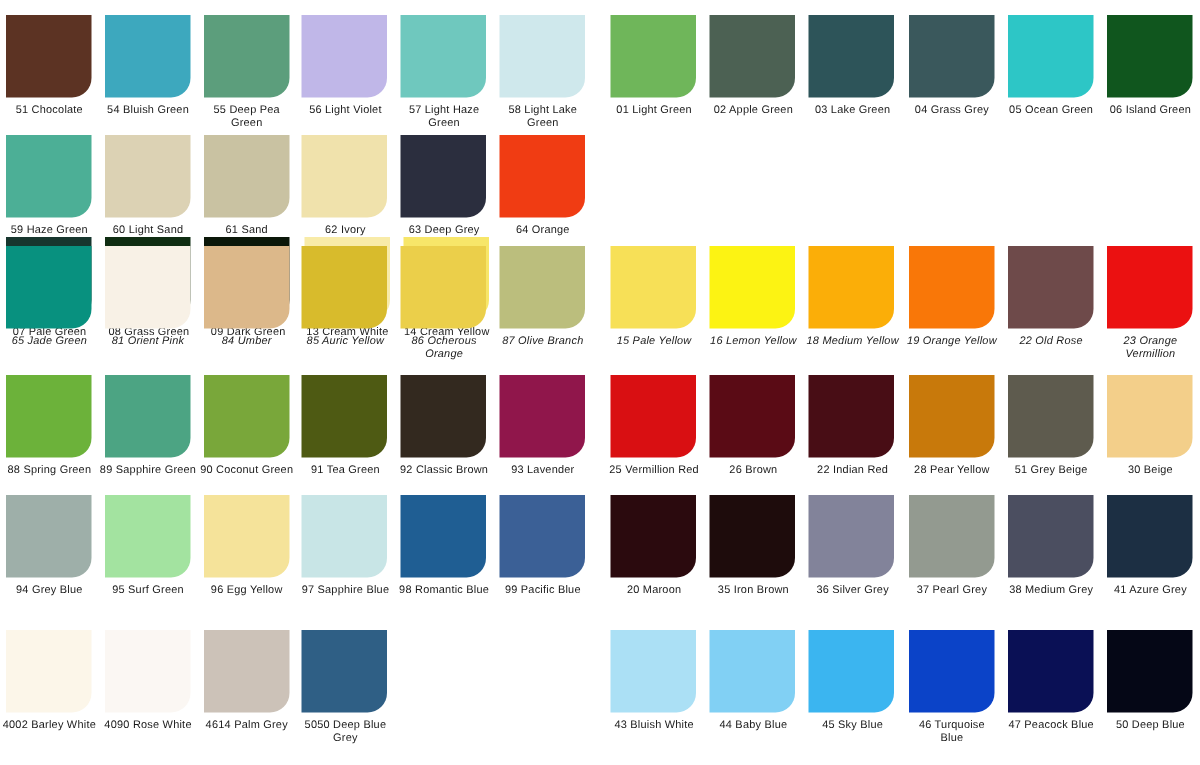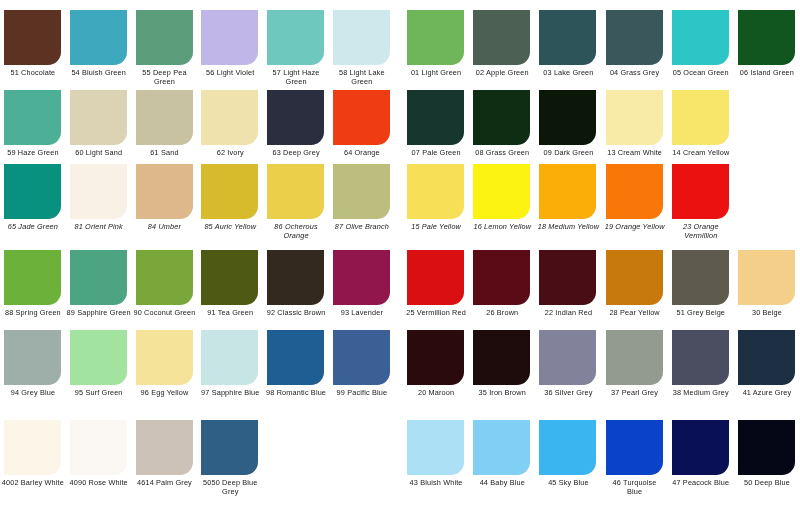--- a/index.html
+++ b/index.html
@@ -152,21 +152,21 @@
           <div class="caption">05 Ocean Green</div>
         </div>
         <div class="swatch-cell">
           <div class="chip-wrap">
             <div class="chip" title="Island Green" style="background: rgb(16, 86, 30);"></div>
           </div>
           <div class="caption">06 Island  Green</div>
         </div>
       </div>
     </div>
-    <div class="swatch-row" style="top: 90px;">
+    <div class="swatch-row" style="top: 90px; flex-direction: column;">
       <div class="group group-left">
         <div class="swatch-cell">
           <div class="chip-wrap">
             <div class="chip" title="Haze Green" style="background: rgb(76, 175, 150);"></div>
           </div>
           <div class="caption">59 Haze Green</div>
         </div>
         <div class="swatch-cell">
           <div class="chip-wrap">
             <div class="chip" title="Light Sand" style="background: rgb(220, 210, 180);"></div>
@@ -289,20 +289,26 @@
           <div class="chip-wrap">
             <div class="chip" title="Medium Yellow" style="background: rgb(251, 174, 8);"></div>
           </div>
           <div class="caption">18 Medium Yellow</div>
         </div>
         <div class="swatch-cell">
           <div class="chip-wrap">
             <div class="chip" title="Orange Yellow" style="background: rgb(249, 119, 8);"></div>
           </div>
           <div class="caption">19 Orange Yellow</div>
+        </div>
+        <div class="swatch-cell">
+          <div class="chip-wrap">
+            <div class="chip" title="Old Rose" style="background: rgb(110, 74, 74);"></div>
+          </div>
+          <div class="caption">22  Old  Rose</div>
         </div>
         <div class="swatch-cell">
           <div class="chip-wrap">
             <div class="chip" title="Orange Vermillion" style="background: rgb(235, 17, 17);"></div>
           </div>
           <div class="caption">23 Orange
 Vermillion</div>
         </div>
       </div>
     </div>

